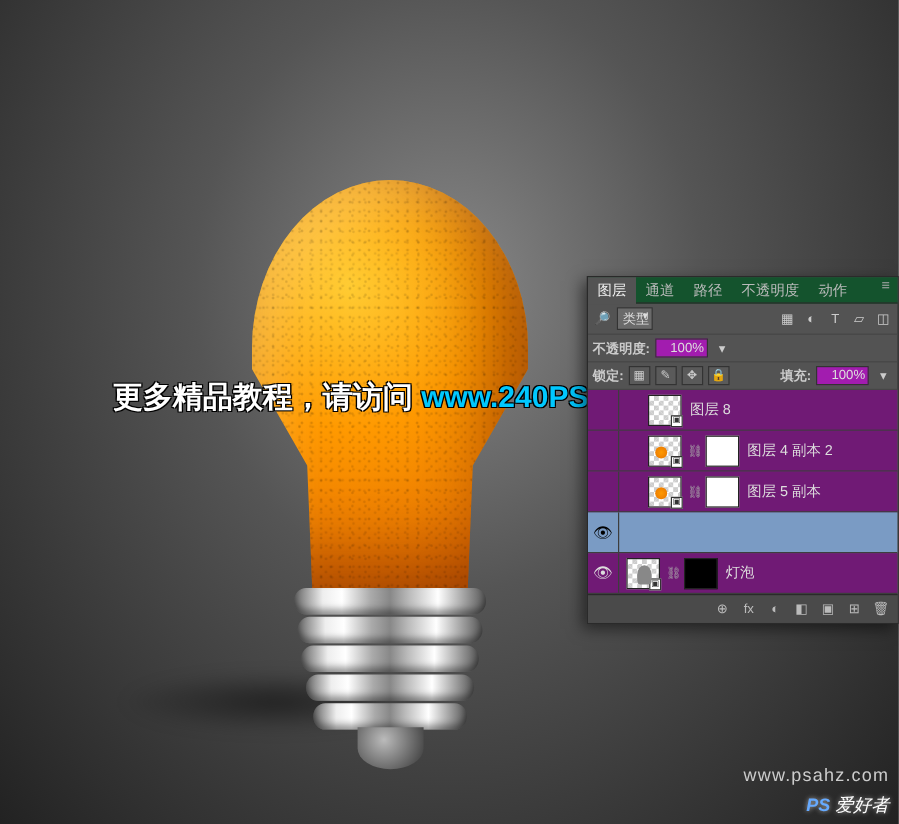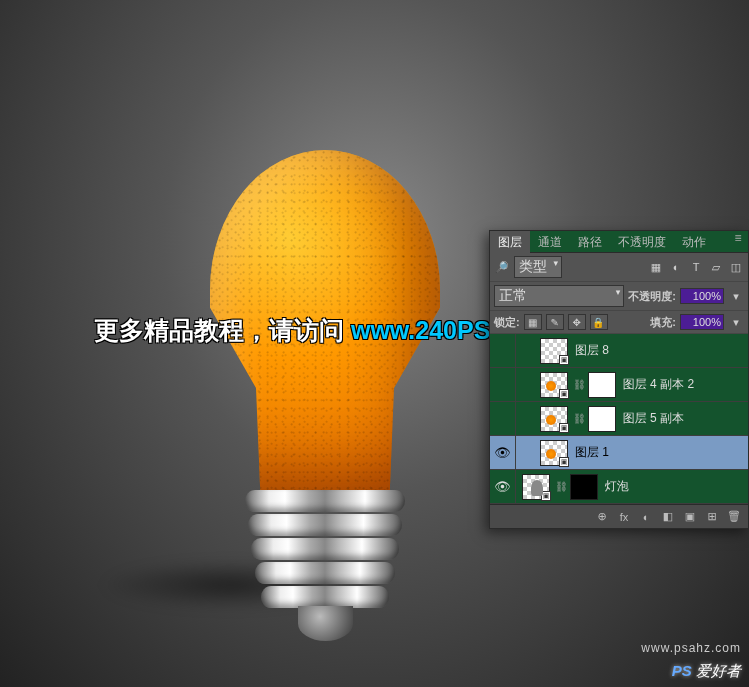--- a/index.html
+++ b/index.html
@@ -111,53 +111,53 @@
       color:#aaa;
     }
     .row {
       display:flex; align-items:center;
       padding: 3px 4px;
       gap: 4px;
       border-bottom: 1px solid #464646;
     }
     .type-select, .blend-select {
       background:#6a6a6a; border:1px solid #333;
-      color:#ddd; font-size:14px;
-      padding:1px 14px 1px 4px;
+      color:#ddd; font-size:11px;
+      padding:1px 2px 1px 4px;
       position:relative;
     }
     .type-select::after, .blend-select::after {
       content:"▾"; position:absolute; right:3px; top:1px; font-size:9px;
     }
     .blend-select { flex:1; min-width:100px; }
     .spacer { flex:1; }
     .mini-icon {
       width:16px;height:16px;
       display:inline-flex;align-items:center;justify-content:center;
       color:#ccc; font-size:11px;
     }
     .label { color:#ccc; font-size:11px; white-space:nowrap;font-weight:bold; }
     .num-input {
-      background:#4c1d95;border:1px solid #333;color:#ddd;
+      background:#a21caf;border:1px solid #333;color:#ddd;
       width:44px;font-size:11px;padding:1px 2px;text-align:right;
     }
     .lock-row .mini-btn {
       width:18px;height:16px;border:1px solid #333;background:#5a5a5a;
       display:inline-flex;align-items:center;justify-content:center;font-size:10px;color:#ccc;
     }
     .layers {
       max-height: 240px;
       overflow-y:auto;
       background:#535353;
     }
     .layer-row {
       display:flex;align-items:center;
       height:34px;
       border-bottom:1px solid #3d3d3d;
-      background:#14532d;
+      background:#701a75;
     }
     .layer-row.selected { background:#7a9bc4; color:#000; }
     .vis {
       width:26px;height:100%;
       border-right:1px solid #3d3d3d;
       display:flex;align-items:center;justify-content:center;
       font-size:13px;
     }
     .indent { display:flex;align-items:center;padding-left:4px; }
     .thumb {
@@ -197,21 +197,21 @@
     .foot-ic { font-size:11px;color:#bbb;width:16px;text-align:center;cursor:pointer; }
     
     .corner-logo {
       position:absolute;right:8px;bottom:6px;
       font-size:15px;color:#fff;font-style:italic;
       text-shadow:0 0 4px rgba(255,255,255,0.6);
     }
     .corner-logo .ps { color:#66aaff;font-weight:bold; }
     .corner-url {
       position:absolute;right:8px;bottom:32px;
-      font-size:12px;color:#ccc;letter-spacing:1px;
+      font-size:15px;color:#ccc;letter-spacing:1px;
     }
   </style>
 </head>
 <body>
 
 <div class="canvas">
   <div class="bulb-shadow"></div>
   <div class="bulb-wrap">
     <div class="orange-bulb"></div>
     <div class="metal-base">
@@ -244,21 +244,20 @@
     <span class="type-select">类型</span>
     <span class="spacer"></span>
     <span class="mini-icon">▦</span>
     <span class="mini-icon">◐</span>
     <span class="mini-icon">T</span>
     <span class="mini-icon">▱</span>
     <span class="mini-icon">◫</span>
   </div>
 
   <div class="row">
-    <span class="blend-select">正常</span>
     <span class="label">不透明度:</span>
     <input class="num-input" value="100%" style="">
     <span class="mini-icon">▾</span>
   </div>
 
   <div class="row lock-row">
     <span class="label">锁定:</span>
     <span class="mini-btn">▦</span>
     <span class="mini-btn">✎</span>
     <span class="mini-btn">✥</span>
@@ -296,26 +295,20 @@
           <div class="thumb checker orange-dot">
             <div class="smart-badge">▣</div>
           </div>
           <span class="link-ic">⛓</span>
           <div class="thumb white"></div>
           <span class="layer-name">图层 5 副本</span>
         </div>
       </div>
       <div class="layer-row selected">
         <div class="vis">👁</div>
-        <div class="indent" style="padding-left: 24px;">
-          <div class="thumb checker orange-dot">
-            <div class="smart-badge">▣</div>
-          </div>
-          <span class="layer-name">图层 1</span>
-        </div>
       </div>
       <div class="layer-row">
         <div class="vis">👁</div>
         <div class="indent" style="padding-left: 6px;">
           <div class="thumb checker gray-bulb">
             <div class="smart-badge">▣</div>
           </div>
           <span class="link-ic">⛓</span>
           <div class="thumb black"></div>
           <span class="layer-name">灯泡</span>

